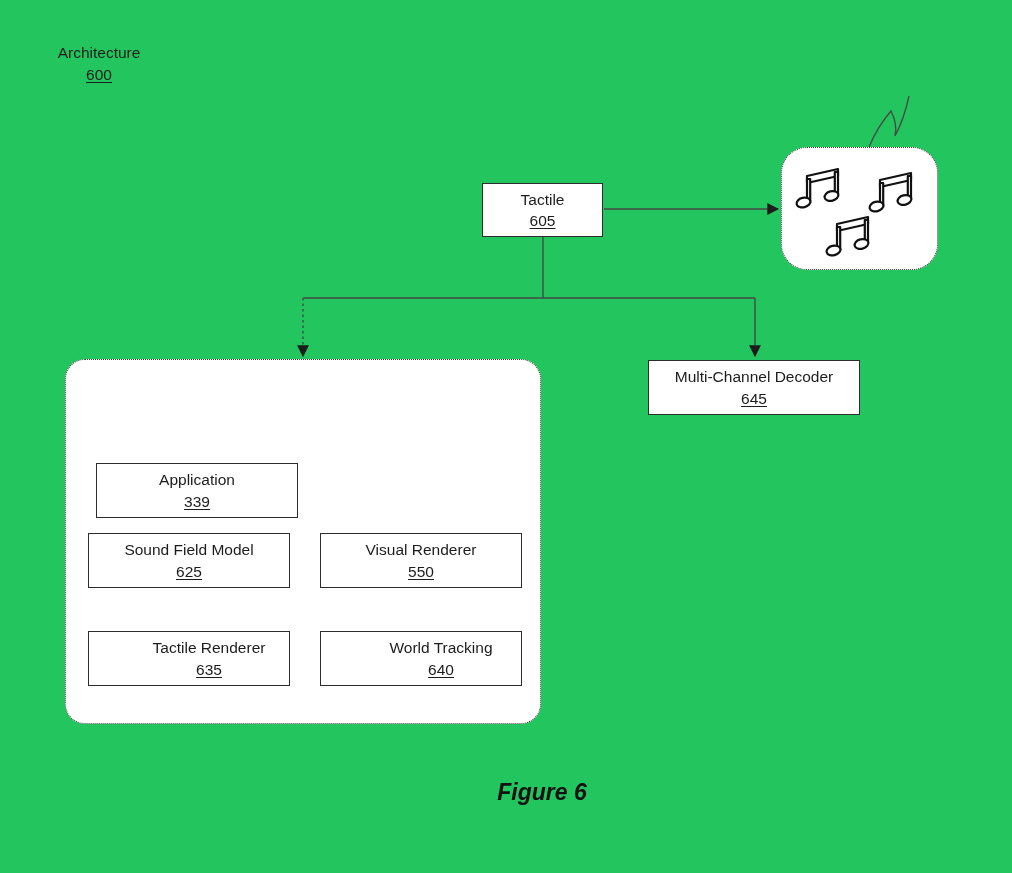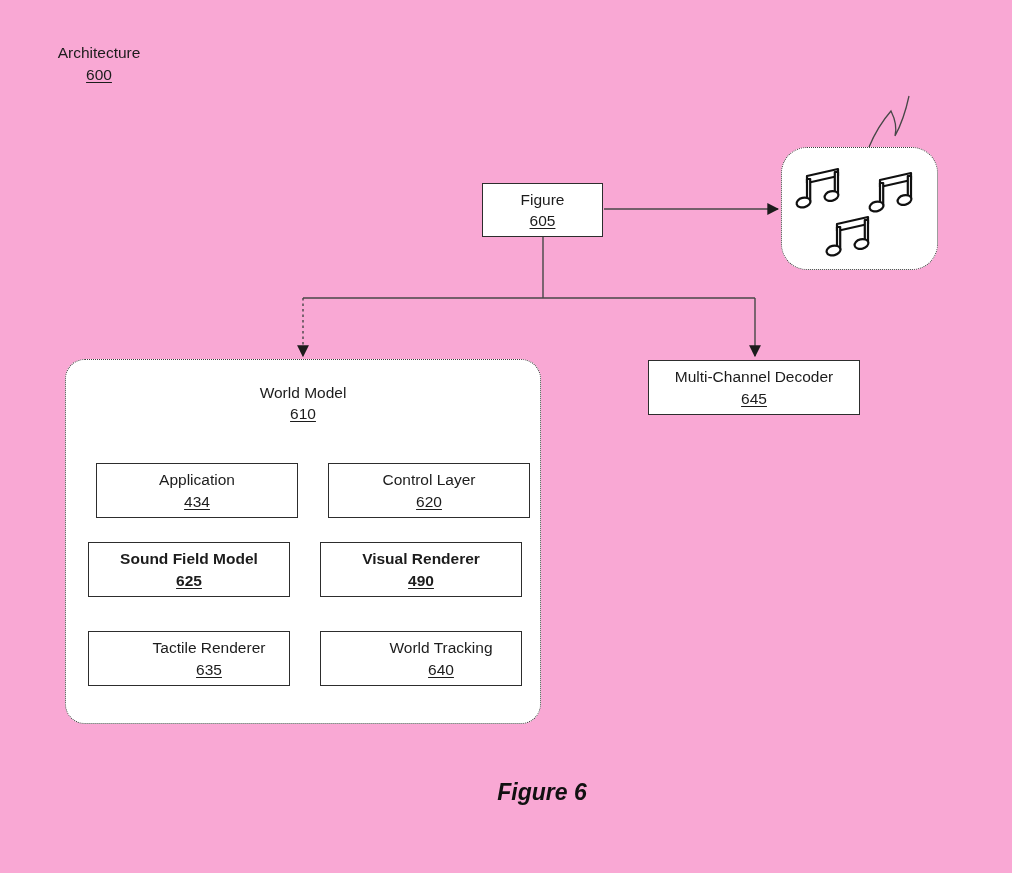--- a/index.html
+++ b/index.html
@@ -4,21 +4,21 @@
 <style>
   html, body {
     margin: 0;
     padding: 0;
     background: #ffffff;
   }
   .canvas {
     position: relative;
     width: 1012px;
     height: 873px;
-    background: #f9a8d4;
+    background: #22c55e;
     font-family: "Liberation Sans", sans-serif;
     color: #1c1c1c;
     overflow: hidden;
   }
   .overlay {
     position: absolute;
     left: 0;
     top: 0;
     pointer-events: none;
     z-index: 0;
@@ -56,21 +56,21 @@
   .node-label, .ref-plain, .node .ref-underlined, .free-label span {
     display: block;
   }
   .service-box   { left: 482px; top: 183px; width: 121px; height: 54px; }
   .audio-box     { left: 781px; top: 147px; width: 157px; height: 123px; border-radius: 26px; }
   .decoder-box   { left: 648px; top: 360px; width: 212px; height: 55px; }
   .world-box     { left: 65px;  top: 359px; width: 476px; height: 365px; justify-content: flex-start; }
   .world-title   { margin-top: 22px; }
   .inner-node    { width: 202px; height: 55px; }
   .inner-r1      { top: 103px; margin-left: 8px; }
-  .inner-r2      { top: 182px; font-weight: bold; }
+  .inner-r2      { top: 173px; }
   .inner-r3      { top: 271px; padding-left: 40px; }
   .inner-c1      { left: 22px; }
   .inner-c2      { left: 254px; }
   .arch-label    { left: 39px;  top: 42px;  width: 120px; }
   .audio-label   { left: 851px; top: 52px;  width: 120px; }
   .music-note {
     position: absolute;
     z-index: 2;
   }
   .note-1 { left: 13px; top: 18px; }
@@ -118,21 +118,21 @@
     </symbol>
   </svg>
 
   <div class="free-label arch-label">
     <span>Architecture</span>
     <span class="ref-underlined">600</span>
   </div>
 
 
   <div class="node service-box">
-    <span class="node-label">Figure</span>
+    <span class="node-label">Tactile</span>
     <span class="ref-underlined">605</span>
   </div>
 
   <div class="node rounded-dotted audio-box">
     <svg class="music-note note-1" width="50" height="45" viewBox="0 0 50 45">
       <use href="#beamed-notes"></use>
     </svg>
     <svg class="music-note note-2" width="50" height="45" viewBox="0 0 50 45">
       <use href="#beamed-notes"></use>
     </svg>
@@ -140,43 +140,35 @@
       <use href="#beamed-notes"></use>
     </svg>
   </div>
 
   <div class="node decoder-box">
     <span class="node-label">Multi-Channel Decoder</span>
     <span class="ref-underlined">645</span>
   </div>
 
   <div class="node rounded-dotted world-box">
-    <div class="world-title">
-      <span class="node-label">World Model</span>
-      <span class="ref-underlined">610</span>
-    </div>
 
     <div class="node inner-node inner-r1 inner-c1">
       <span class="node-label">Application</span>
-      <span class="ref-underlined">434</span>
+      <span class="ref-underlined">339</span>
     </div>
 
-    <div class="node inner-node inner-r1 inner-c2">
-      <span class="node-label">Control Layer</span>
-      <span class="ref-underlined">620</span>
-    </div>
 
     <div class="node inner-node inner-r2 inner-c1">
       <span class="node-label">Sound Field Model</span>
       <span class="ref-underlined">625</span>
     </div>
 
     <div class="node inner-node inner-r2 inner-c2">
       <span class="node-label">Visual Renderer</span>
-      <span class="ref-underlined">490</span>
+      <span class="ref-underlined">550</span>
     </div>
 
     <div class="node inner-node inner-r3 inner-c1">
       <span class="node-label">Tactile Renderer</span>
       <span class="ref-underlined">635</span>
     </div>
 
     <div class="node inner-node inner-r3 inner-c2">
       <span class="node-label">World Tracking</span>
       <span class="ref-underlined">640</span>

